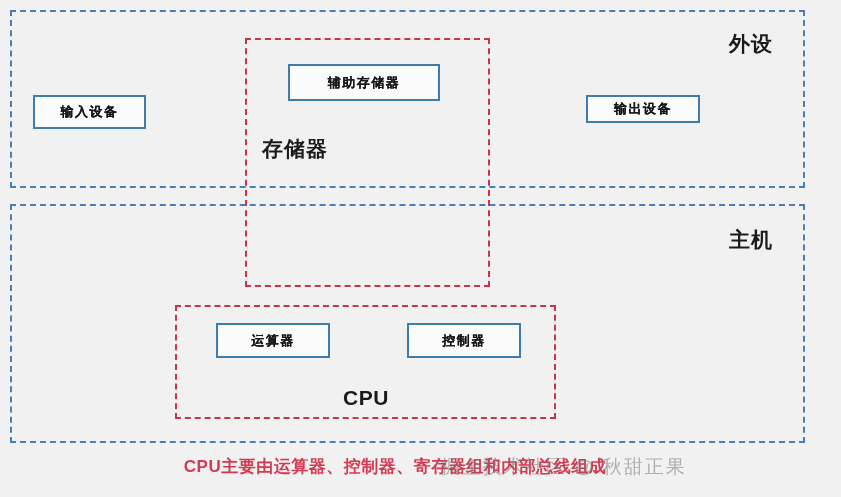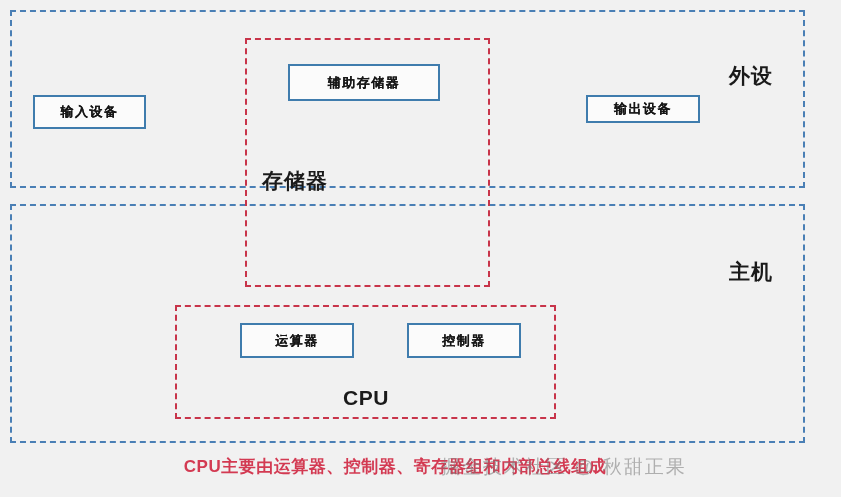--- a/index.html
+++ b/index.html
@@ -31,21 +31,20 @@
   }
 
   
   .group-label {
     position: absolute;
     color: #1a1a1a;
     font-size: 21px;
     font-weight: 700;
     letter-spacing: 1px;
     white-space: nowrap;
-    margin-top: 32px;
   }
   .group-label-latin {
     position: absolute;
     color: #1a1a1a;
     font-size: 21px;
     font-weight: 600;
     letter-spacing: 0.5px;
     white-space: nowrap;
   }
 
@@ -112,21 +111,21 @@
 
   <div class="comp-box" style="left:288px; top:64px; width:152px; height:37px;">
     <span>辅助存储器</span>
   </div>
 
   <div class="comp-box" style="left:586px; top:95px; width:114px; height:28px;">
     <span>输出设备</span>
   </div>
 
 
-  <div class="comp-box" style="left:216px; top:323px; width:114px; height:35px;margin-left:24px;">
+  <div class="comp-box" style="left:216px; top:323px; width:114px; height:35px;">
     <span>运算器</span>
   </div>
 
   <div class="comp-box" style="left:407px; top:323px; width:114px; height:35px;">
     <span>控制器</span>
   </div>
 
   <div class="caption">CPU主要由运算器、控制器、寄存器组和内部总线组成</div>
 
   <div class="watermark">掘金技术社区 @ 秋甜正果</div>

